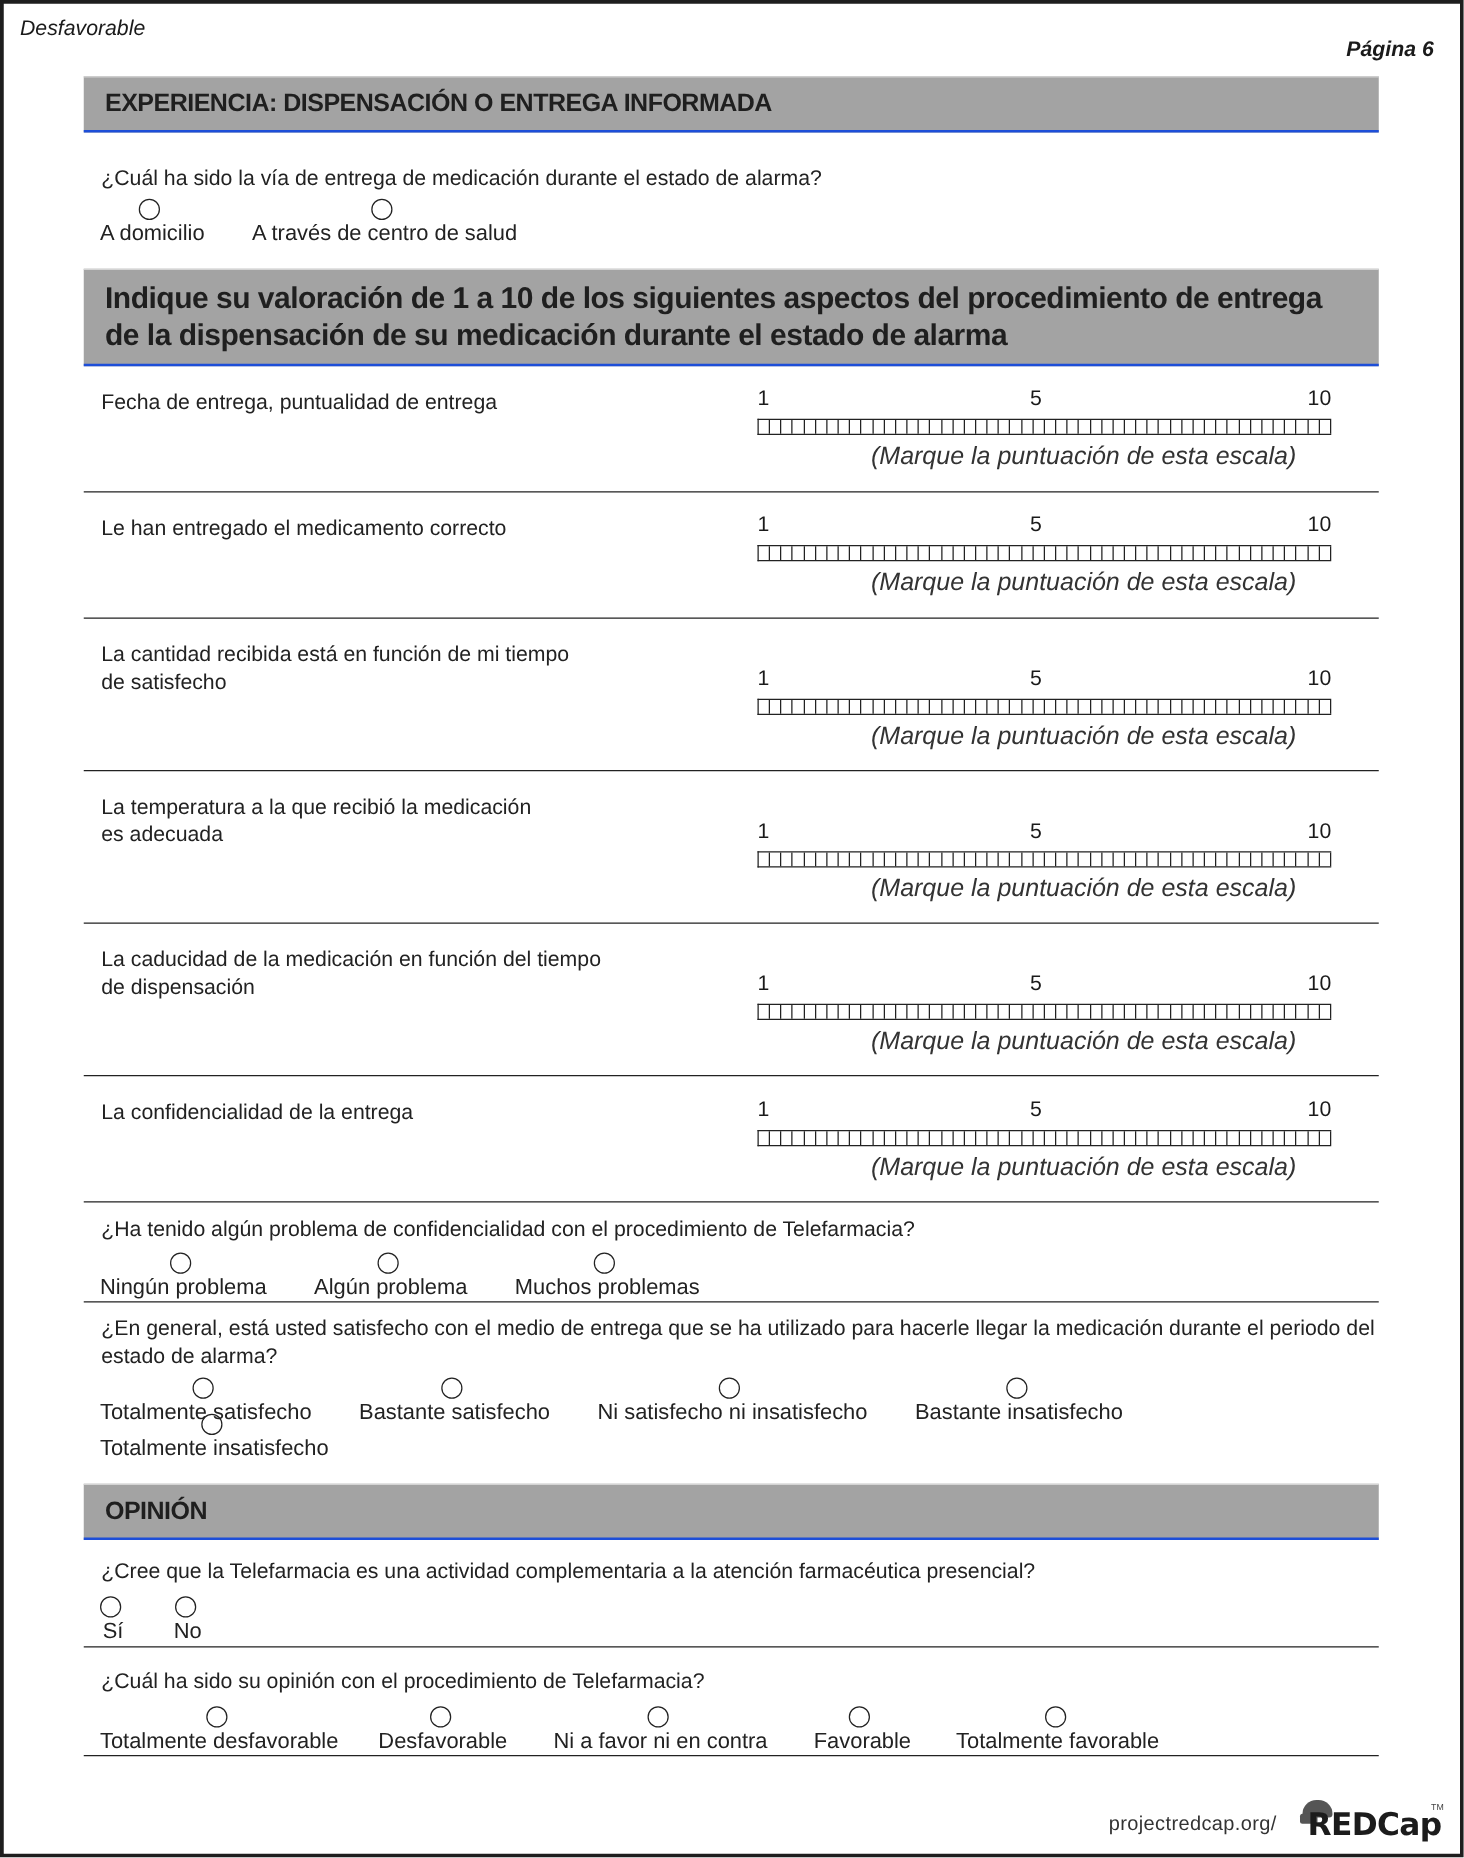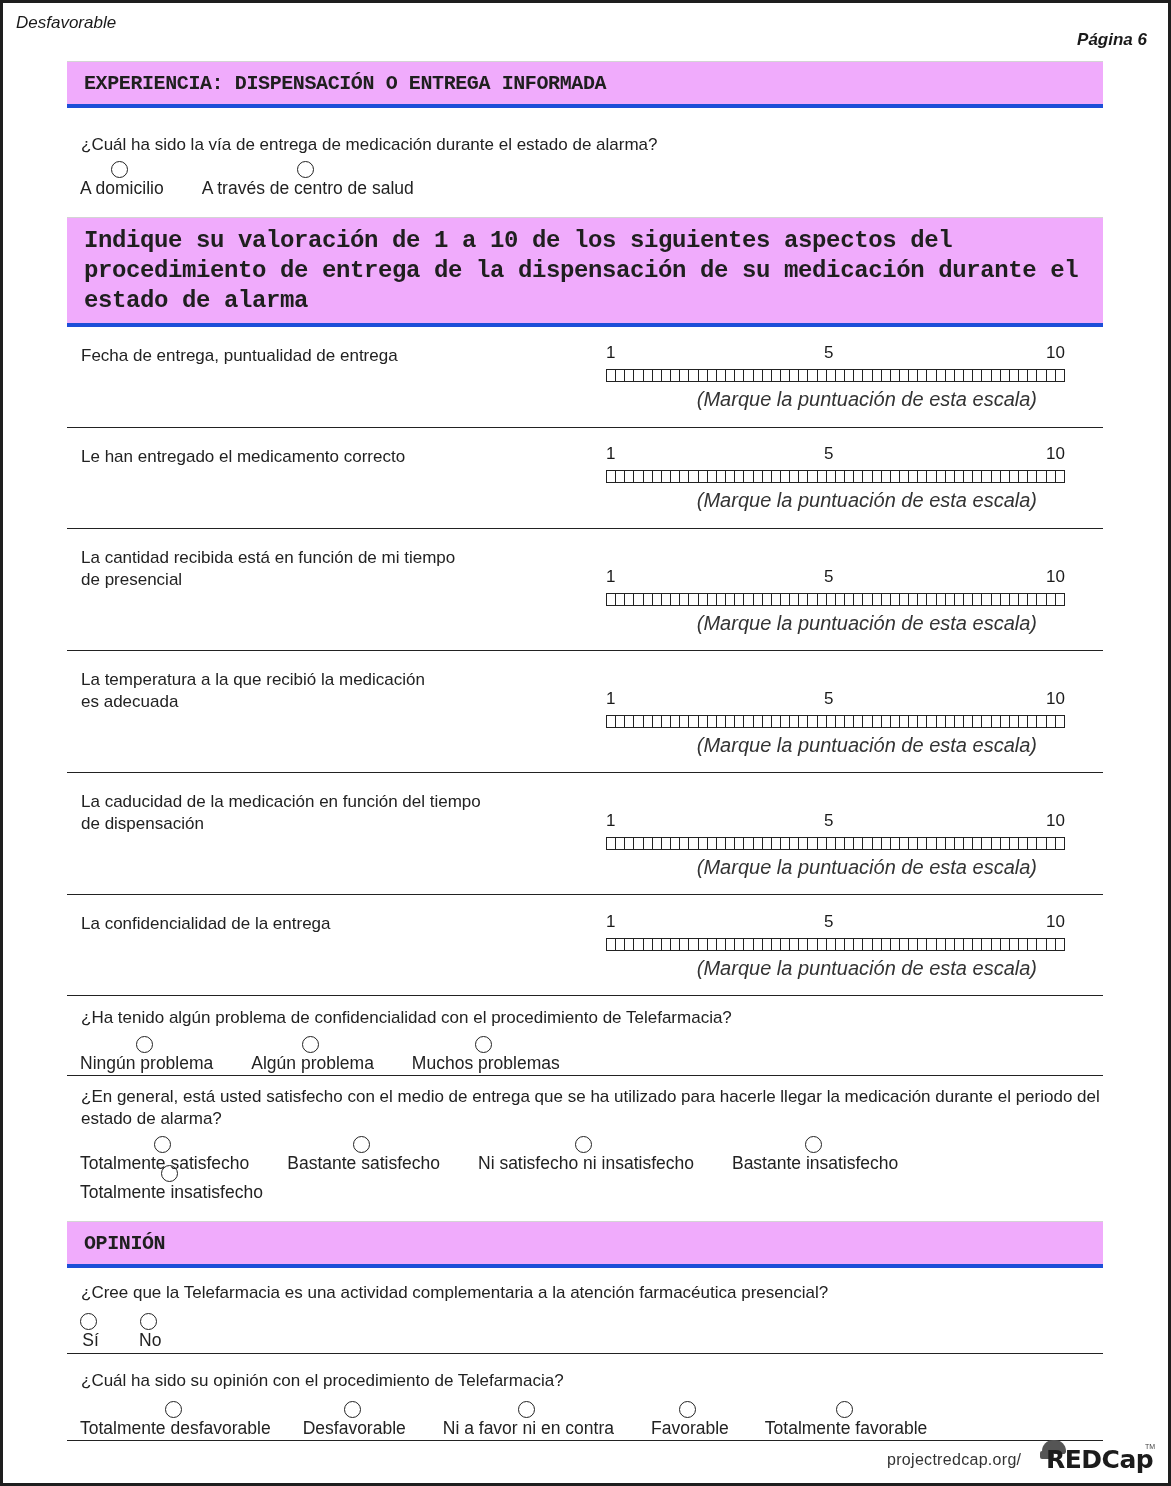--- a/index.html
+++ b/index.html
@@ -3,22 +3,22 @@
 <meta charset="utf-8">
 <style>
   html, body { margin: 0; padding: 0; background: #ffffff; }
   body { width: 1171px; height: 1486px; position: relative; overflow: hidden;
          font-family: "Liberation Sans", sans-serif; color: #1a1a1a; }
   .page-frame { position: absolute; left: 0; top: 0; width: 1165px; height: 1480px;
                 border: 3px solid #1e1e1e; box-sizing: content-box; }
   .hdr-left { position: absolute; left: 16px; top: 13px; font-size: 17px; font-style: italic; }
   .hdr-right { position: absolute; right: 24px; top: 30px; font-size: 17px; font-style: italic; font-weight: bold; }
   .content { position: absolute; left: 67px; top: 61px; width: 1036px; }
-  .section-head { background: #f0abfc; border-top: 1px solid #d4d4d4; border-bottom: 4px solid #1d4ed8;
-                  font-family: Liberation Mono, monospace; font-weight: bold; color: #1f1f1f;
+  .section-head { background: #a3a3a3; border-top: 1px solid #d4d4d4; border-bottom: 2px solid #1d4ed8;
+                  font-family: Liberation Sans, sans-serif; font-weight: bold; color: #1f1f1f;
                   padding: 7px 17px 6px 17px; font-size: 20px; line-height: 29px; letter-spacing: -0.4px; }
   .section-head.big { font-size: 24px; line-height: 30px; padding: 8px 17px 7px 17px; }
   .question { font-size: 17px; line-height: 22px; padding-left: 14px; color: #222; }
   .radios { display: flex; flex-wrap: wrap; padding-left: 13px; font-size: 17.5px; color: #222; }
   .radio { display: flex; align-items: center; margin-right: 38px; height: 29px; cursor: pointer; flex-direction: column; }
   .radio .circle { width: 17px; height: 17px; border: 1.5px solid #222; border-radius: 50%;
                    box-sizing: border-box; margin-right: 4px; flex: none; }
   .rule { height: 0; border-top: 1.5px solid #222; }
   .scale-row { position: relative; height: 100px; border-bottom: 1.5px solid #222; }
   .scale-label { position: absolute; left: 14px; top: 18px; font-size: 17px; line-height: 22px; width: 440px; color: #222; }
@@ -199,21 +199,21 @@
             <div class="b"></div>
             <div class="b"></div>
             <div class="b"></div>
           </div>
         <div class="hint">(Marque la puntuación de esta escala)</div>
       </div>
     </div>
     <div class="scale-row" style="height:121px">
       <div class="scale-label">
           <div>La cantidad recibida está en función de mi tiempo</div>
-          <div>de presencial</div>
+          <div>de satisfecho</div>
         </div>
       <div class="scale" style="top:38px">
         <div class="nums">
             <span class="n1">1</span>
             <span class="n5">5</span>
             <span class="n10">10</span>
           </div>
         <div class="boxes">
             <div class="b"></div>
             <div class="b"></div>

